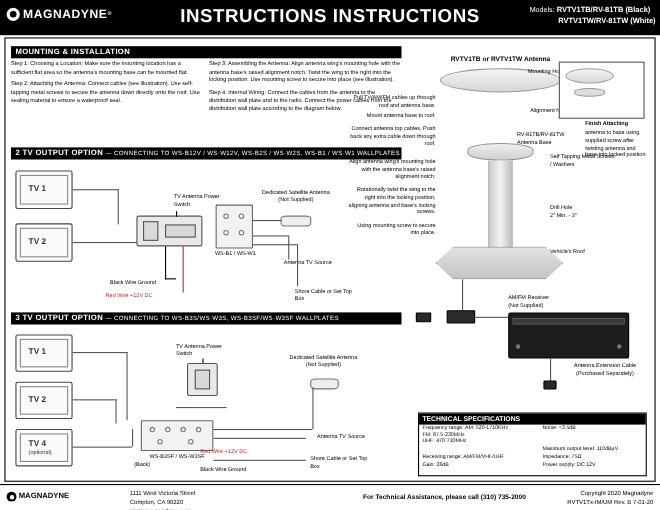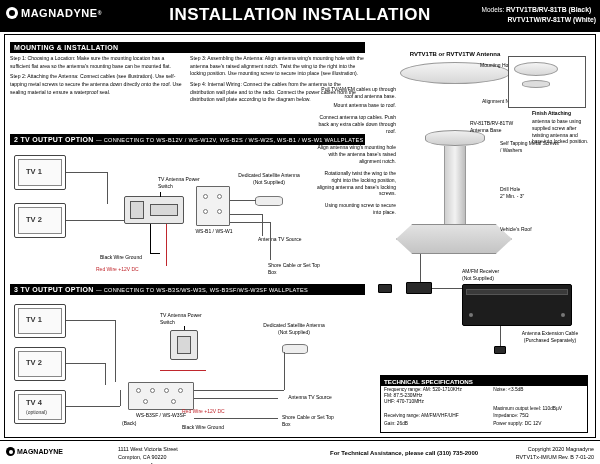--- a/index.html
+++ b/index.html
@@ -171,21 +171,21 @@
 <body>
 
 <div id="page">
 
   <div class="hdr">
     <div class="logo">
       <span class="dot"></span>
       <span>MAGNADYNE</span>
       <span class="reg">®</span>
     </div>
-    <div class="hdr-title">INSTALLATION INSTALLATION</div>
+    <div class="hdr-title">INSTRUCTIONS INSTRUCTIONS</div>
     <div class="models">
       <div style="display:inline">Models:</div>
       <b>RVTV1TB/RV-81TB  (Black)</b><br>
       <span style="display:inline-block;width:26px"></span><b>RVTV1TW/RV-81TW  (White)</b>
     </div>
   </div>
 
   <div class="frame"></div>
 
   <div class="secbar" style="left:10px; top:42px; width:355px;">

